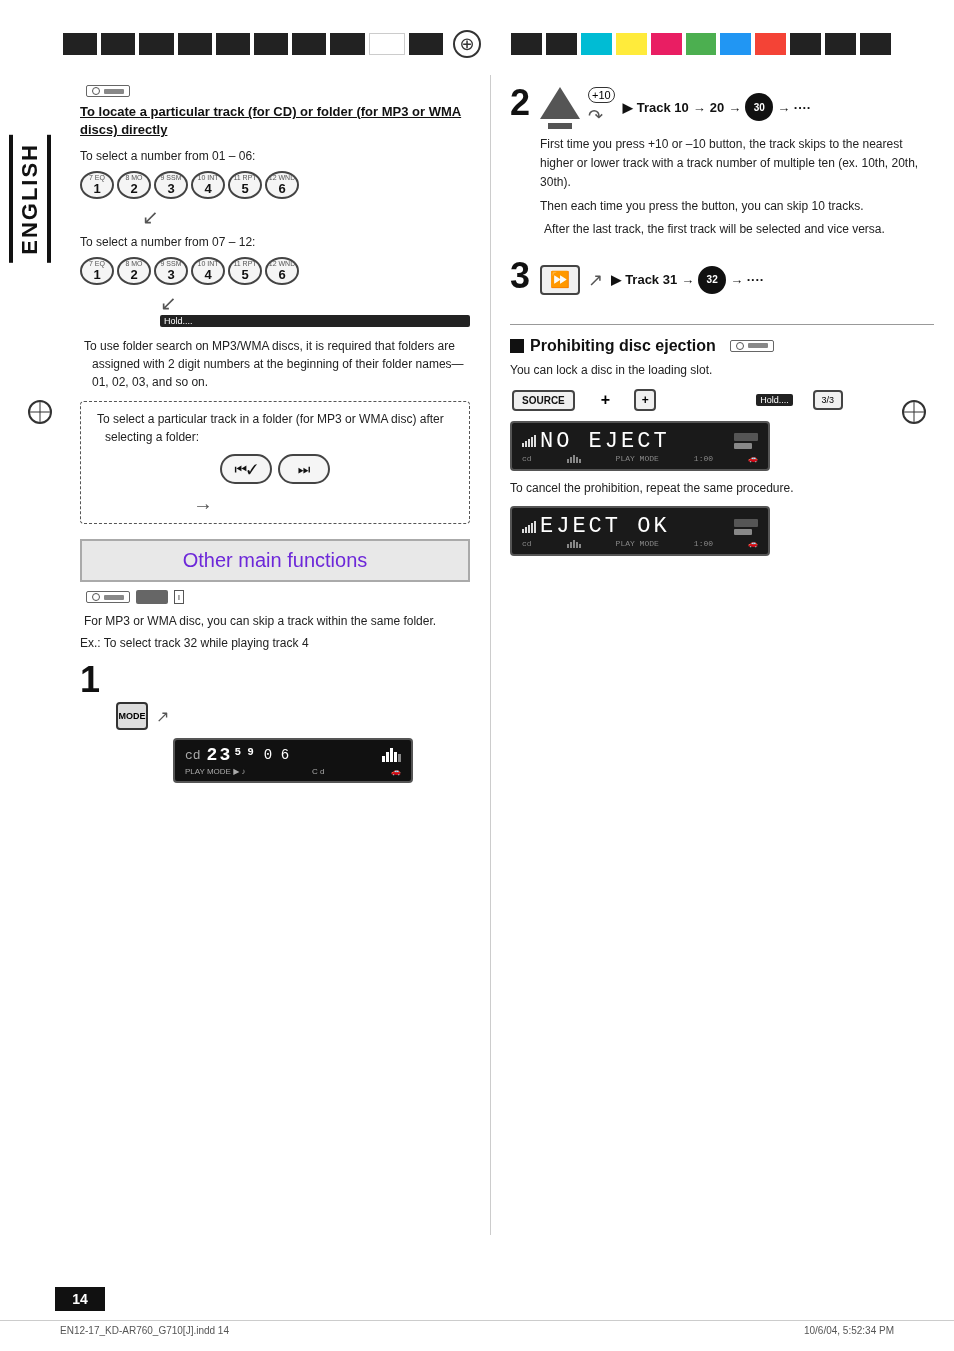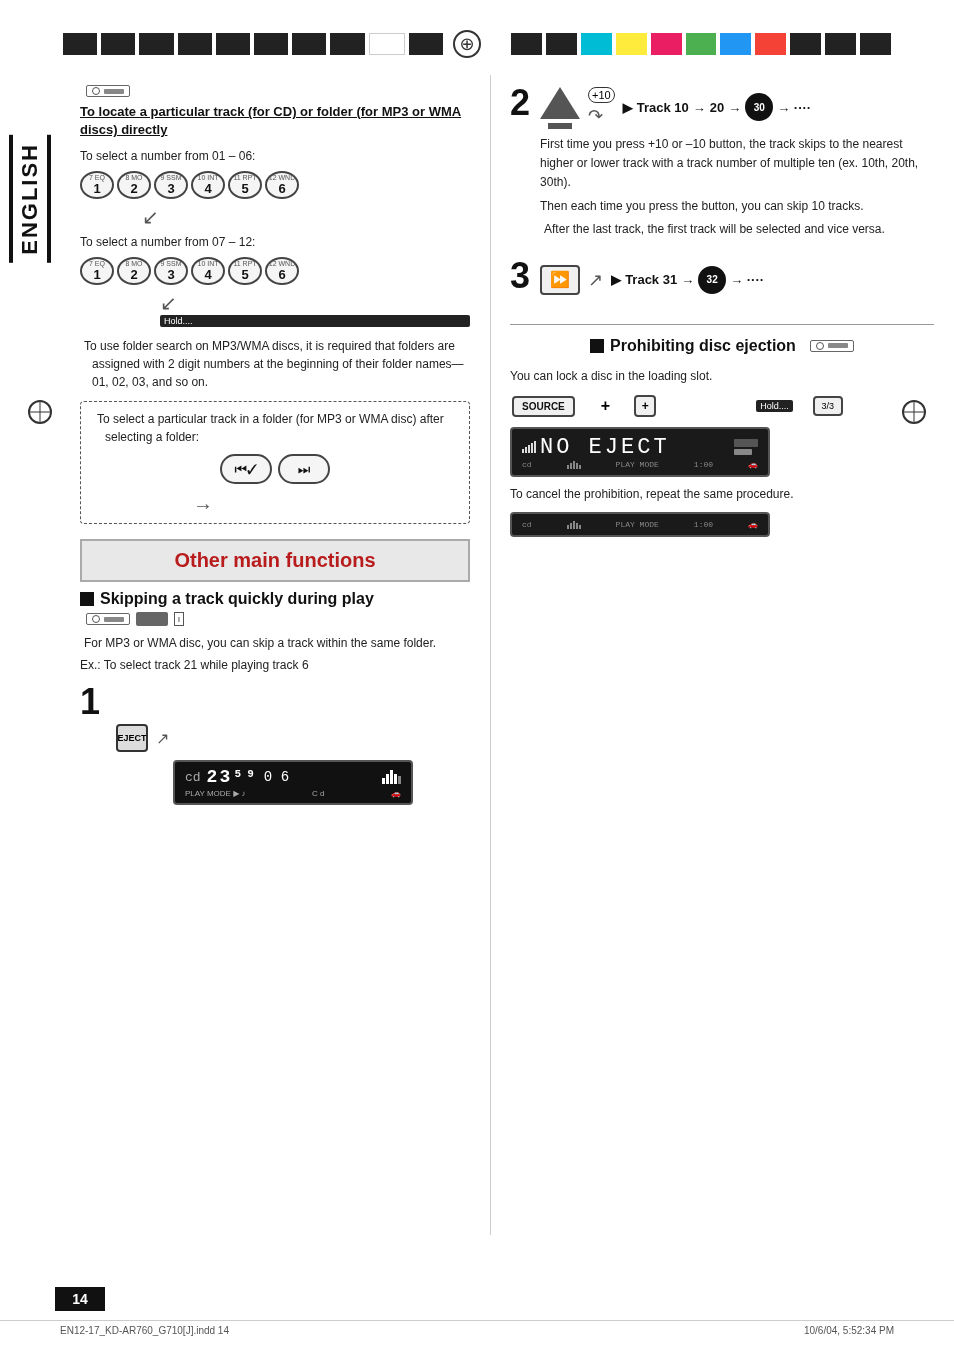--- a/index.html
+++ b/index.html
@@ -212,22 +212,22 @@
     
     .other-functions-box {
       background: #e8e8e8;
       border: 2px solid #aaa;
       padding: 8px 16px;
       margin: 15px 0 8px 0;
       text-align: center;
     }
     .other-functions-title {
       font-size: 20px;
-      font-weight: bold;
-      color: #b91c1c;
+      font-weight: normal;
+      color: #6d28d9;
     }
 
     
     .track-diagram {
       display: flex;
       align-items: center;
       font-size: 13px;
       font-weight: bold;
       color: #111;
       margin: 8px 0;
@@ -573,46 +573,42 @@
         <div class="nav-btn">⏮✓</div>
         <div class="nav-btn">⏭</div>
       </div>
       <div style="margin-left:100px;font-size:20px;color:#555;">→</div>
     </div>
 
     <div class="other-functions-box">
       <span class="other-functions-title">Other main functions</span>
     </div>
 
-    <div style="display:flex;align-items:center;gap:6px;margin-bottom:4px;">
-      <div class="black-square"></div>
-      <span class="subsection-header" style="margin:0;">Skipping a track quickly during play</span>
-    </div>
 
     <div style="display:flex;align-items:center;gap:6px;margin-bottom:8px;">
       <div class="inline-device">
         <div class="inline-device-circle"></div>
         <div class="inline-device-bar"></div>
       </div>
       <div style="width:32px;height:14px;background:#666;border-radius:2px;"></div>
       <div style="width:10px;height:14px;border:1px solid #555;display:flex;align-items:center;justify-content:center;">
         <span style="font-size:7px;">I</span>
       </div>
     </div>
 
     <p class="bullet-text">For MP3 or WMA disc, you can skip a track within the same folder.</p>
-    <p class="body-text">Ex.: To select track 21 while playing track 6</p>
+    <p class="body-text">Ex.: To select track 32 while playing track 4</p>
 
     <div style="position:relative;margin-top:10px;">
       <span class="step-num-large">1</span>
       
       <div style="margin-left:36px;margin-top:4px;">
 
         <div style="display:flex;align-items:center;gap:8px;margin-bottom:6px;">
-          <div style="width:32px;height:28px;background:#ddd;border:2px solid #333;border-radius:4px;display:flex;align-items:center;justify-content:center;font-size:9px;font-weight:bold;">EJECT</div>
+          <div style="width:32px;height:28px;background:#ddd;border:2px solid #333;border-radius:4px;display:flex;align-items:center;justify-content:center;font-size:9px;font-weight:bold;">MODE</div>
           <div style="font-size:16px;color:#555;">↗</div>
         </div>
 
         <div class="disp1">
           <div class="disp1-top">
             <span style="font-size:13px;color:#aaa;">cd</span>
             <span style="font-size:18px;font-weight:bold;letter-spacing:2px;">23⁵⁹</span>
             <span style="font-size:14px;">0 6</span>
             <div class="disp1-bars">
               <div style="width:3px;height:6px;background:#fff;"></div>
@@ -684,21 +680,21 @@
               <div class="track-circle">32</div>
               <span>→ ····</span>
             </div>
           </div>
         </div>
       </div>
     </div>
 
     <div class="section-divider"></div>
 
-    <div style="display:flex;align-items:center;gap:6px;margin-bottom:12px;justify-content:center;">
+    <div style="display:flex;align-items:center;gap:6px;margin-bottom:6px;">
       <div class="black-square"></div>
       <span class="subsection-header" style="margin:0;">Prohibiting disc ejection</span>
       <div class="inline-device" style="margin-left:8px;">
         <div class="inline-device-circle"></div>
         <div class="inline-device-bar"></div>
       </div>
     </div>
 
     <p class="desc-text">You can lock a disc in the loading slot.</p>
 
@@ -739,20 +735,34 @@
         </div>
         <span>PLAY MODE</span>
         <span>1:00</span>
         <span>🚗</span>
       </div>
     </div>
 
     <p class="desc-text" style="margin-top:8px;">To cancel the prohibition, repeat the same procedure.</p>
 
     <div class="no-eject-display">
+      <div style="display:flex;gap:4px;align-items:center;">
+        <div style="display:flex;align-items:flex-end;gap:1px;">
+          <div style="width:2px;height:4px;background:#ddd;"></div>
+          <div style="width:2px;height:6px;background:#ddd;"></div>
+          <div style="width:2px;height:8px;background:#ddd;"></div>
+          <div style="width:2px;height:10px;background:#ddd;"></div>
+          <div style="width:2px;height:12px;background:#ddd;"></div>
+        </div>
+        <span class="eject-ok-main">EJECT OK</span>
+        <div style="display:flex;flex-direction:column;gap:2px;margin-left:auto;">
+          <div style="width:24px;height:8px;background:#555;border-radius:1px;"></div>
+          <div style="width:18px;height:6px;background:#888;border-radius:1px;"></div>
+        </div>
+      </div>
       <div class="no-eject-sub">
         <span>cd</span>
         <div style="display:flex;gap:1px;align-items:flex-end;">
           <div style="width:2px;height:4px;background:#888;"></div>
           <div style="width:2px;height:6px;background:#888;"></div>
           <div style="width:2px;height:8px;background:#888;"></div>
           <div style="width:2px;height:6px;background:#888;"></div>
           <div style="width:2px;height:4px;background:#888;"></div>
         </div>
         <span>PLAY MODE</span>

